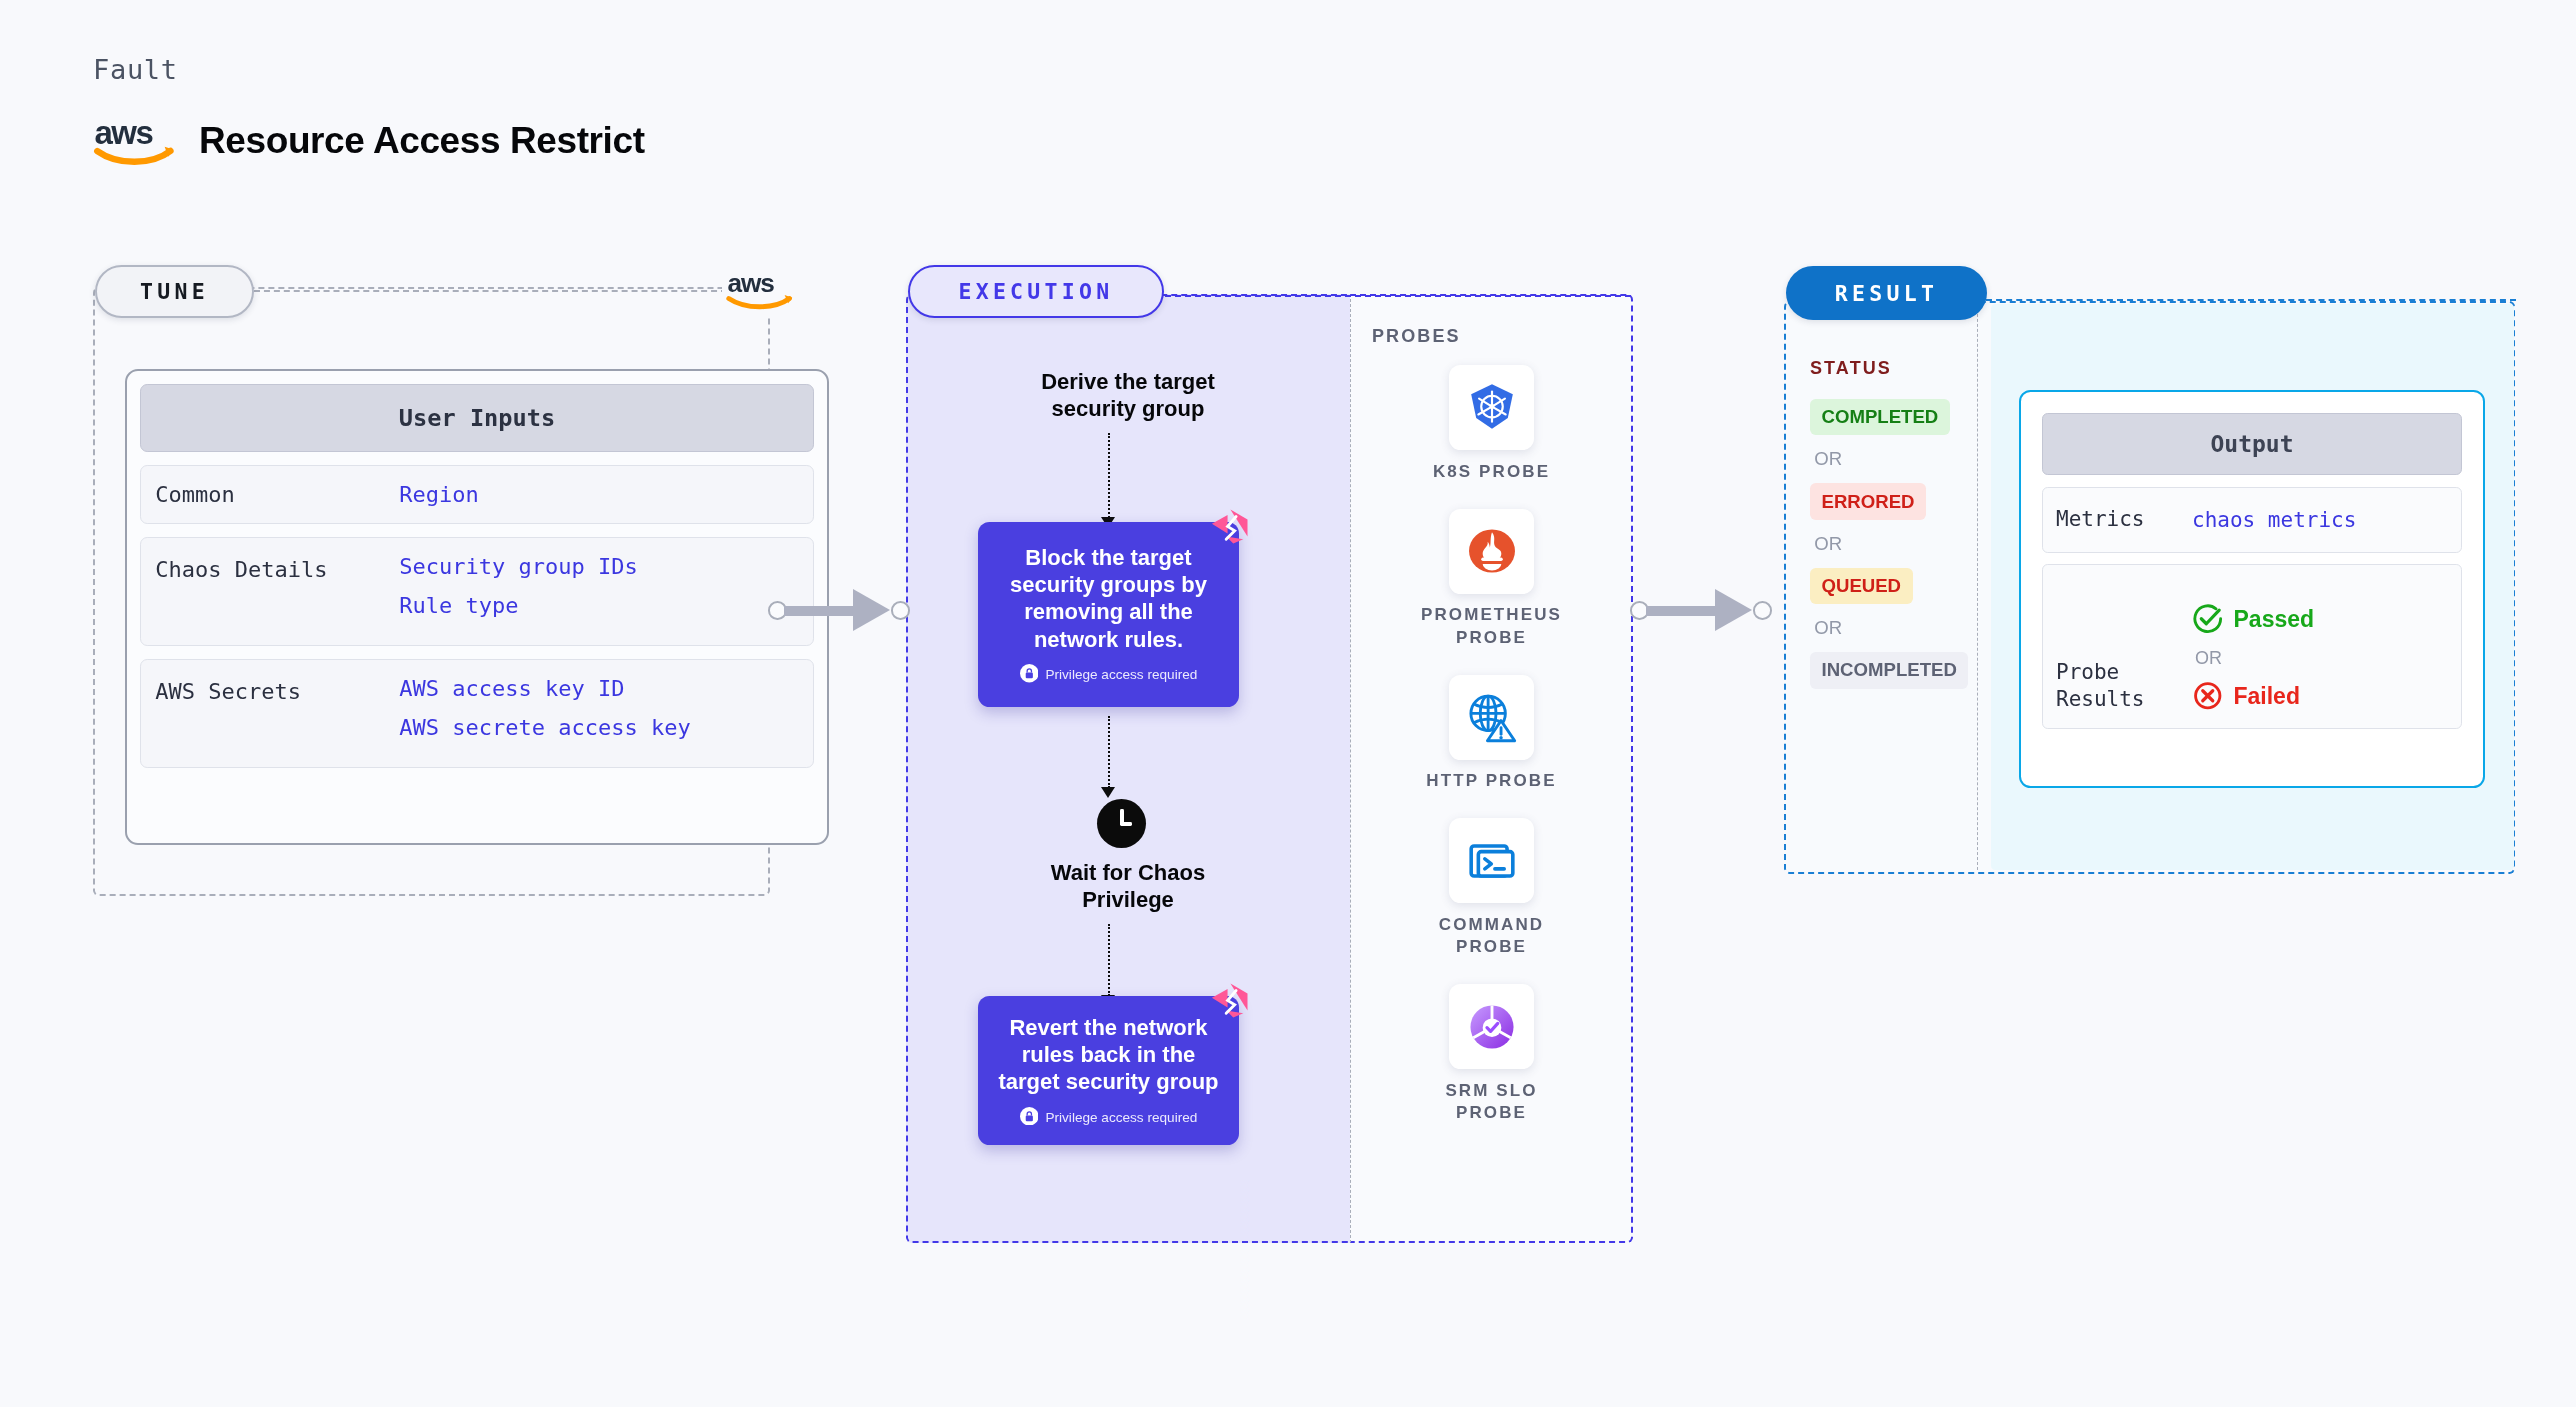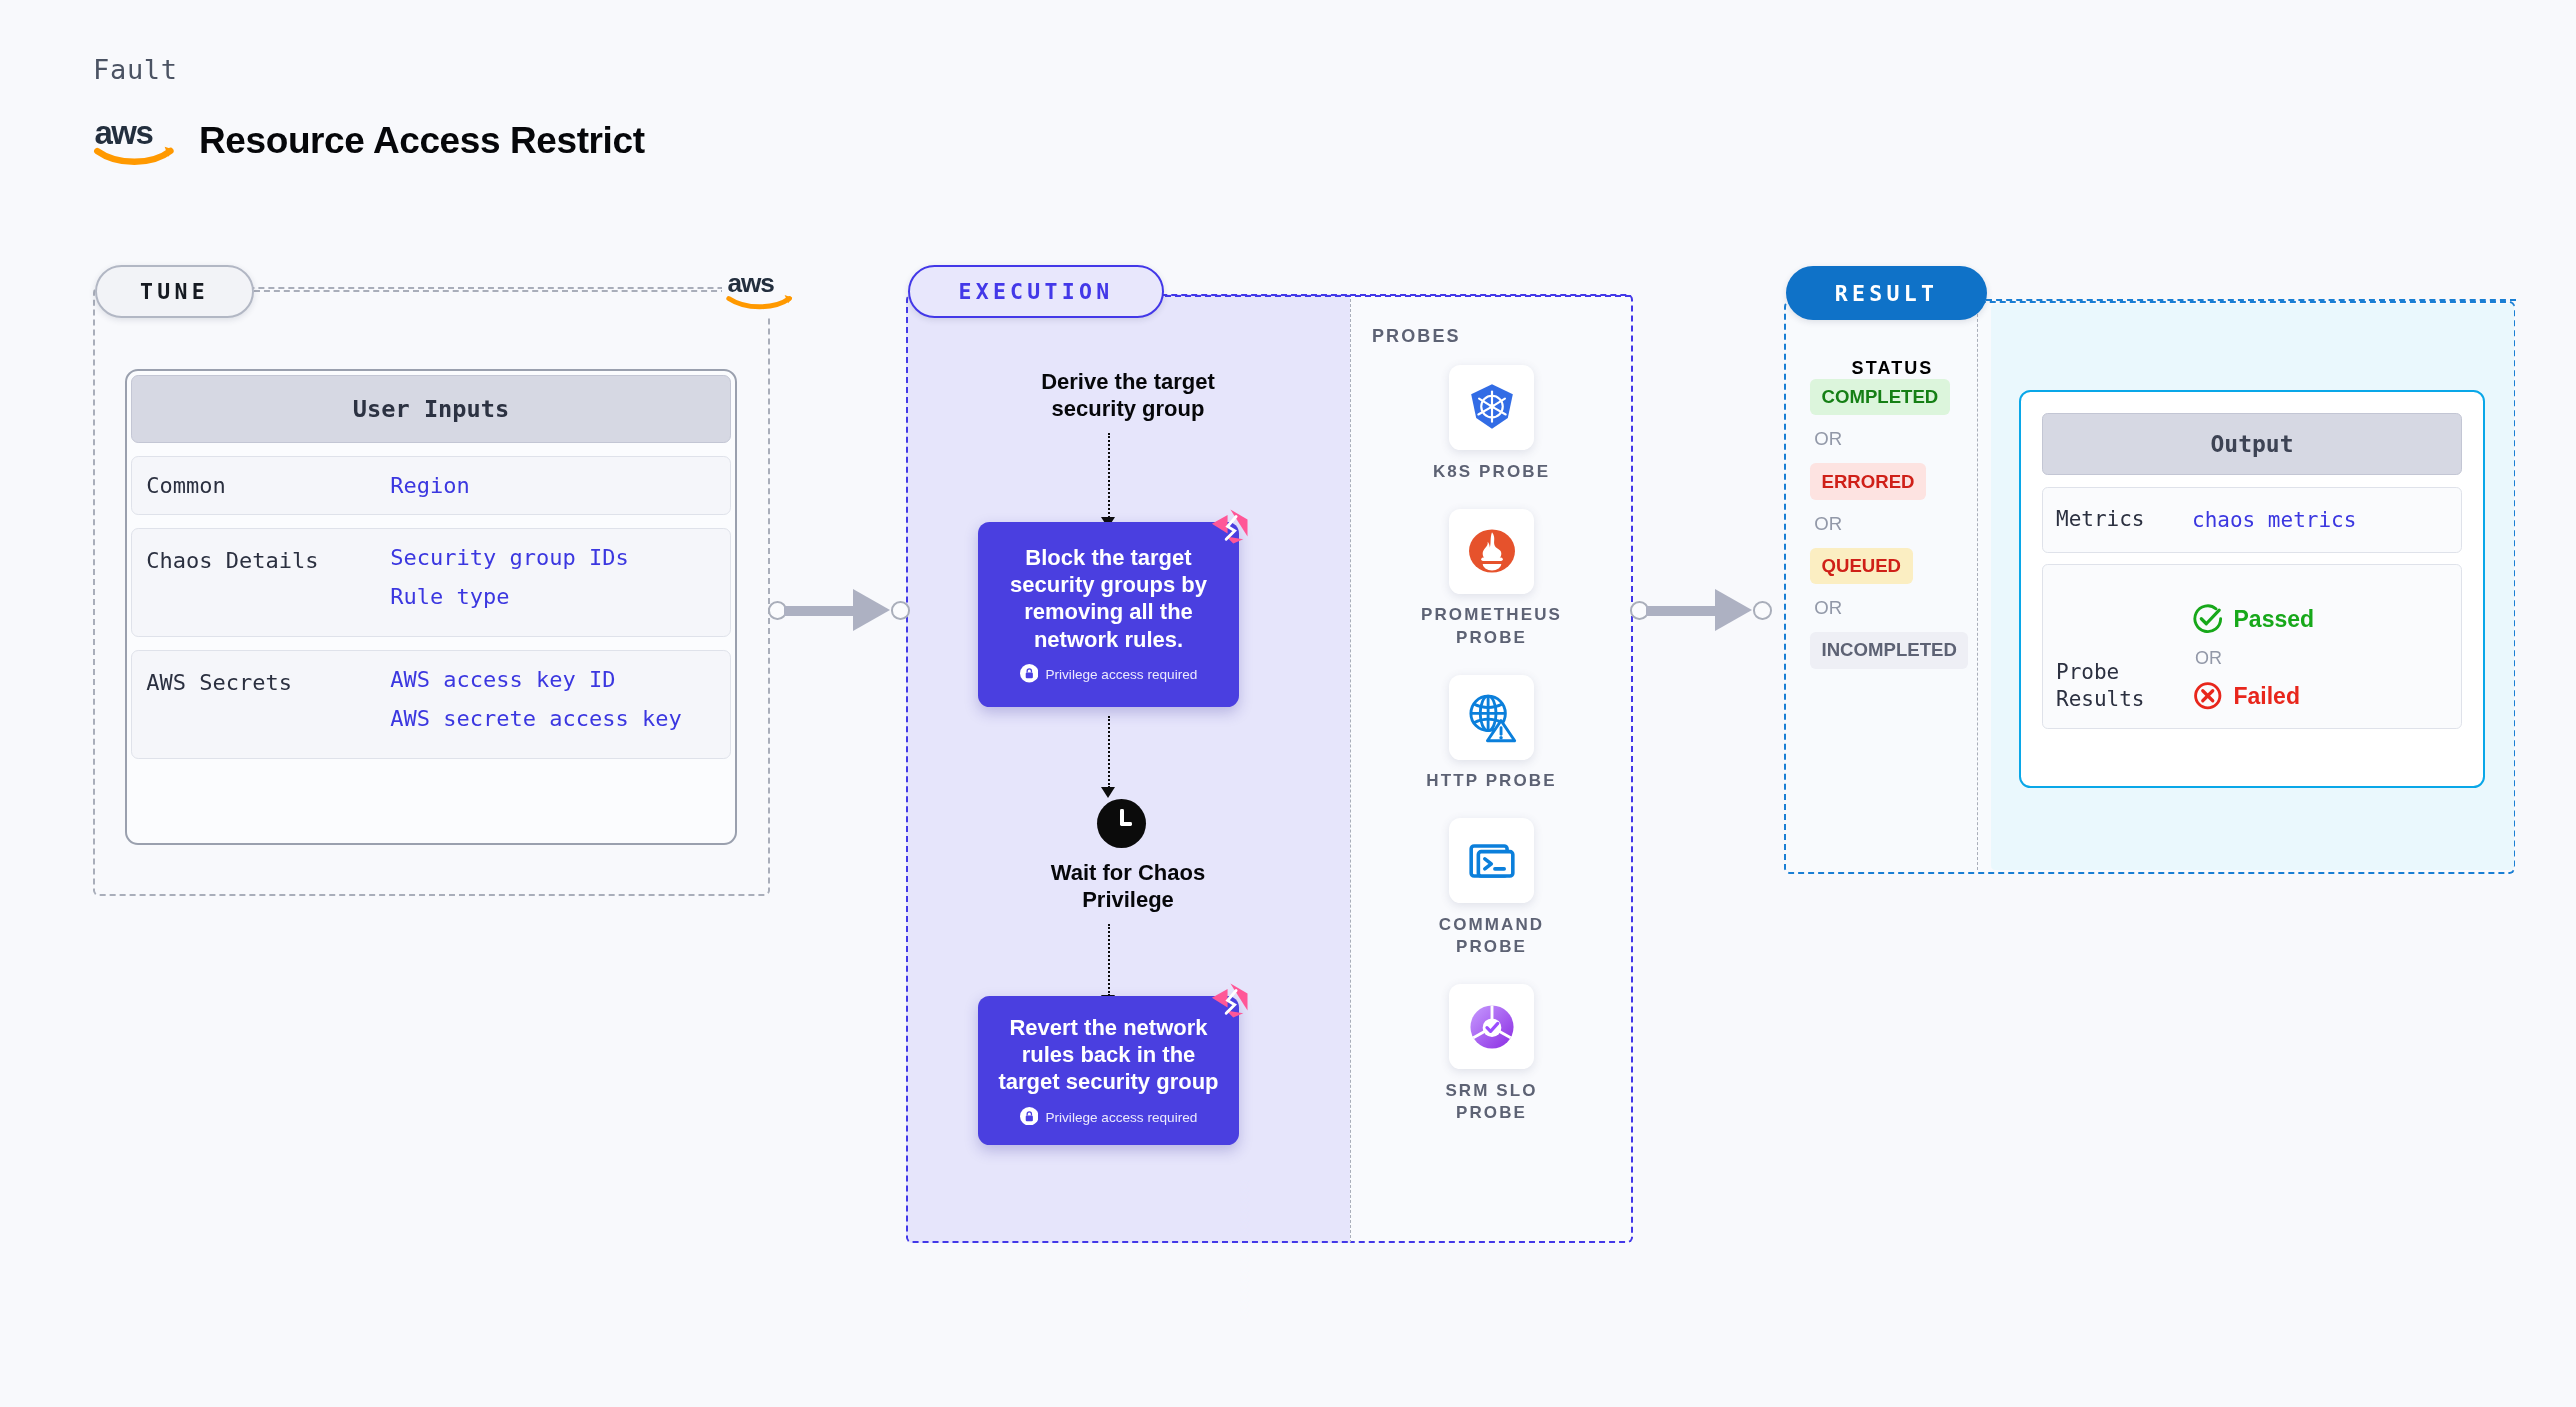--- a/index.html
+++ b/index.html
@@ -59,23 +59,23 @@
   #aws-logo-tune {
     position: absolute; left: 722px; top: 261px;
     width: 77px; height: 57px;
     background: #f8f9fc; z-index: 5;
     display: flex; align-items: center; justify-content: center;
   }
 
   
   #user-inputs-card {
     position: absolute; left: 125px; top: 369px;
-    width: 612px; height: 476px;
+    width: 704px; height: 476px;
     background: #fbfcfe; border: 2.9px solid #9aa0ae; border-radius: 13px;
-    box-sizing: border-box; padding: 4px;
+    box-sizing: border-box; padding: 13px;
   }
   .ui-header {
     height: 66px; background: #d6d8e3; border: 0.7px solid #c3c6d4;
     border-radius: 7.2px;
     display: flex; align-items: center; justify-content: center;
     font-family: "DejaVu Sans Mono", monospace;
     font-size: 23.6px; font-weight: bold; color: #2c3242;
     margin-bottom: 13px;
   }
   .ui-row {
@@ -217,22 +217,22 @@
     width: 530px; height: 0; border-top: 2.9px dashed #1a7fd4; z-index: 4;
   }
   #status-col {
     position: absolute; left: 1810px; top: 358px; width: 165px;
   }
   #status-col-divider {
     position: absolute; left: 1977px; top: 304px;
     width: 0; height: 566px; border-left: 1.4px dashed #a9aeba;
   }
   #status-title {
-    font-size: 18px; font-weight: bold; color: #000000;
-    letter-spacing: 2.1px;  text-align: center;
+    font-size: 18px; font-weight: bold; color: #7f1d1d;
+    letter-spacing: 2.1px; margin-bottom: 20px;
   }
   .status-badge {
     display: inline-block; border-radius: 5.7px;
     padding: 7.2px 11.5px; font-size: 18.6px; font-weight: bold;
   }
   .or-text {
     font-size: 18.6px; color: #9298a8; margin: 13px 0 13px 4.3px;
   }
   #result-inner {
     position: absolute; left: 1991px; top: 304px;

